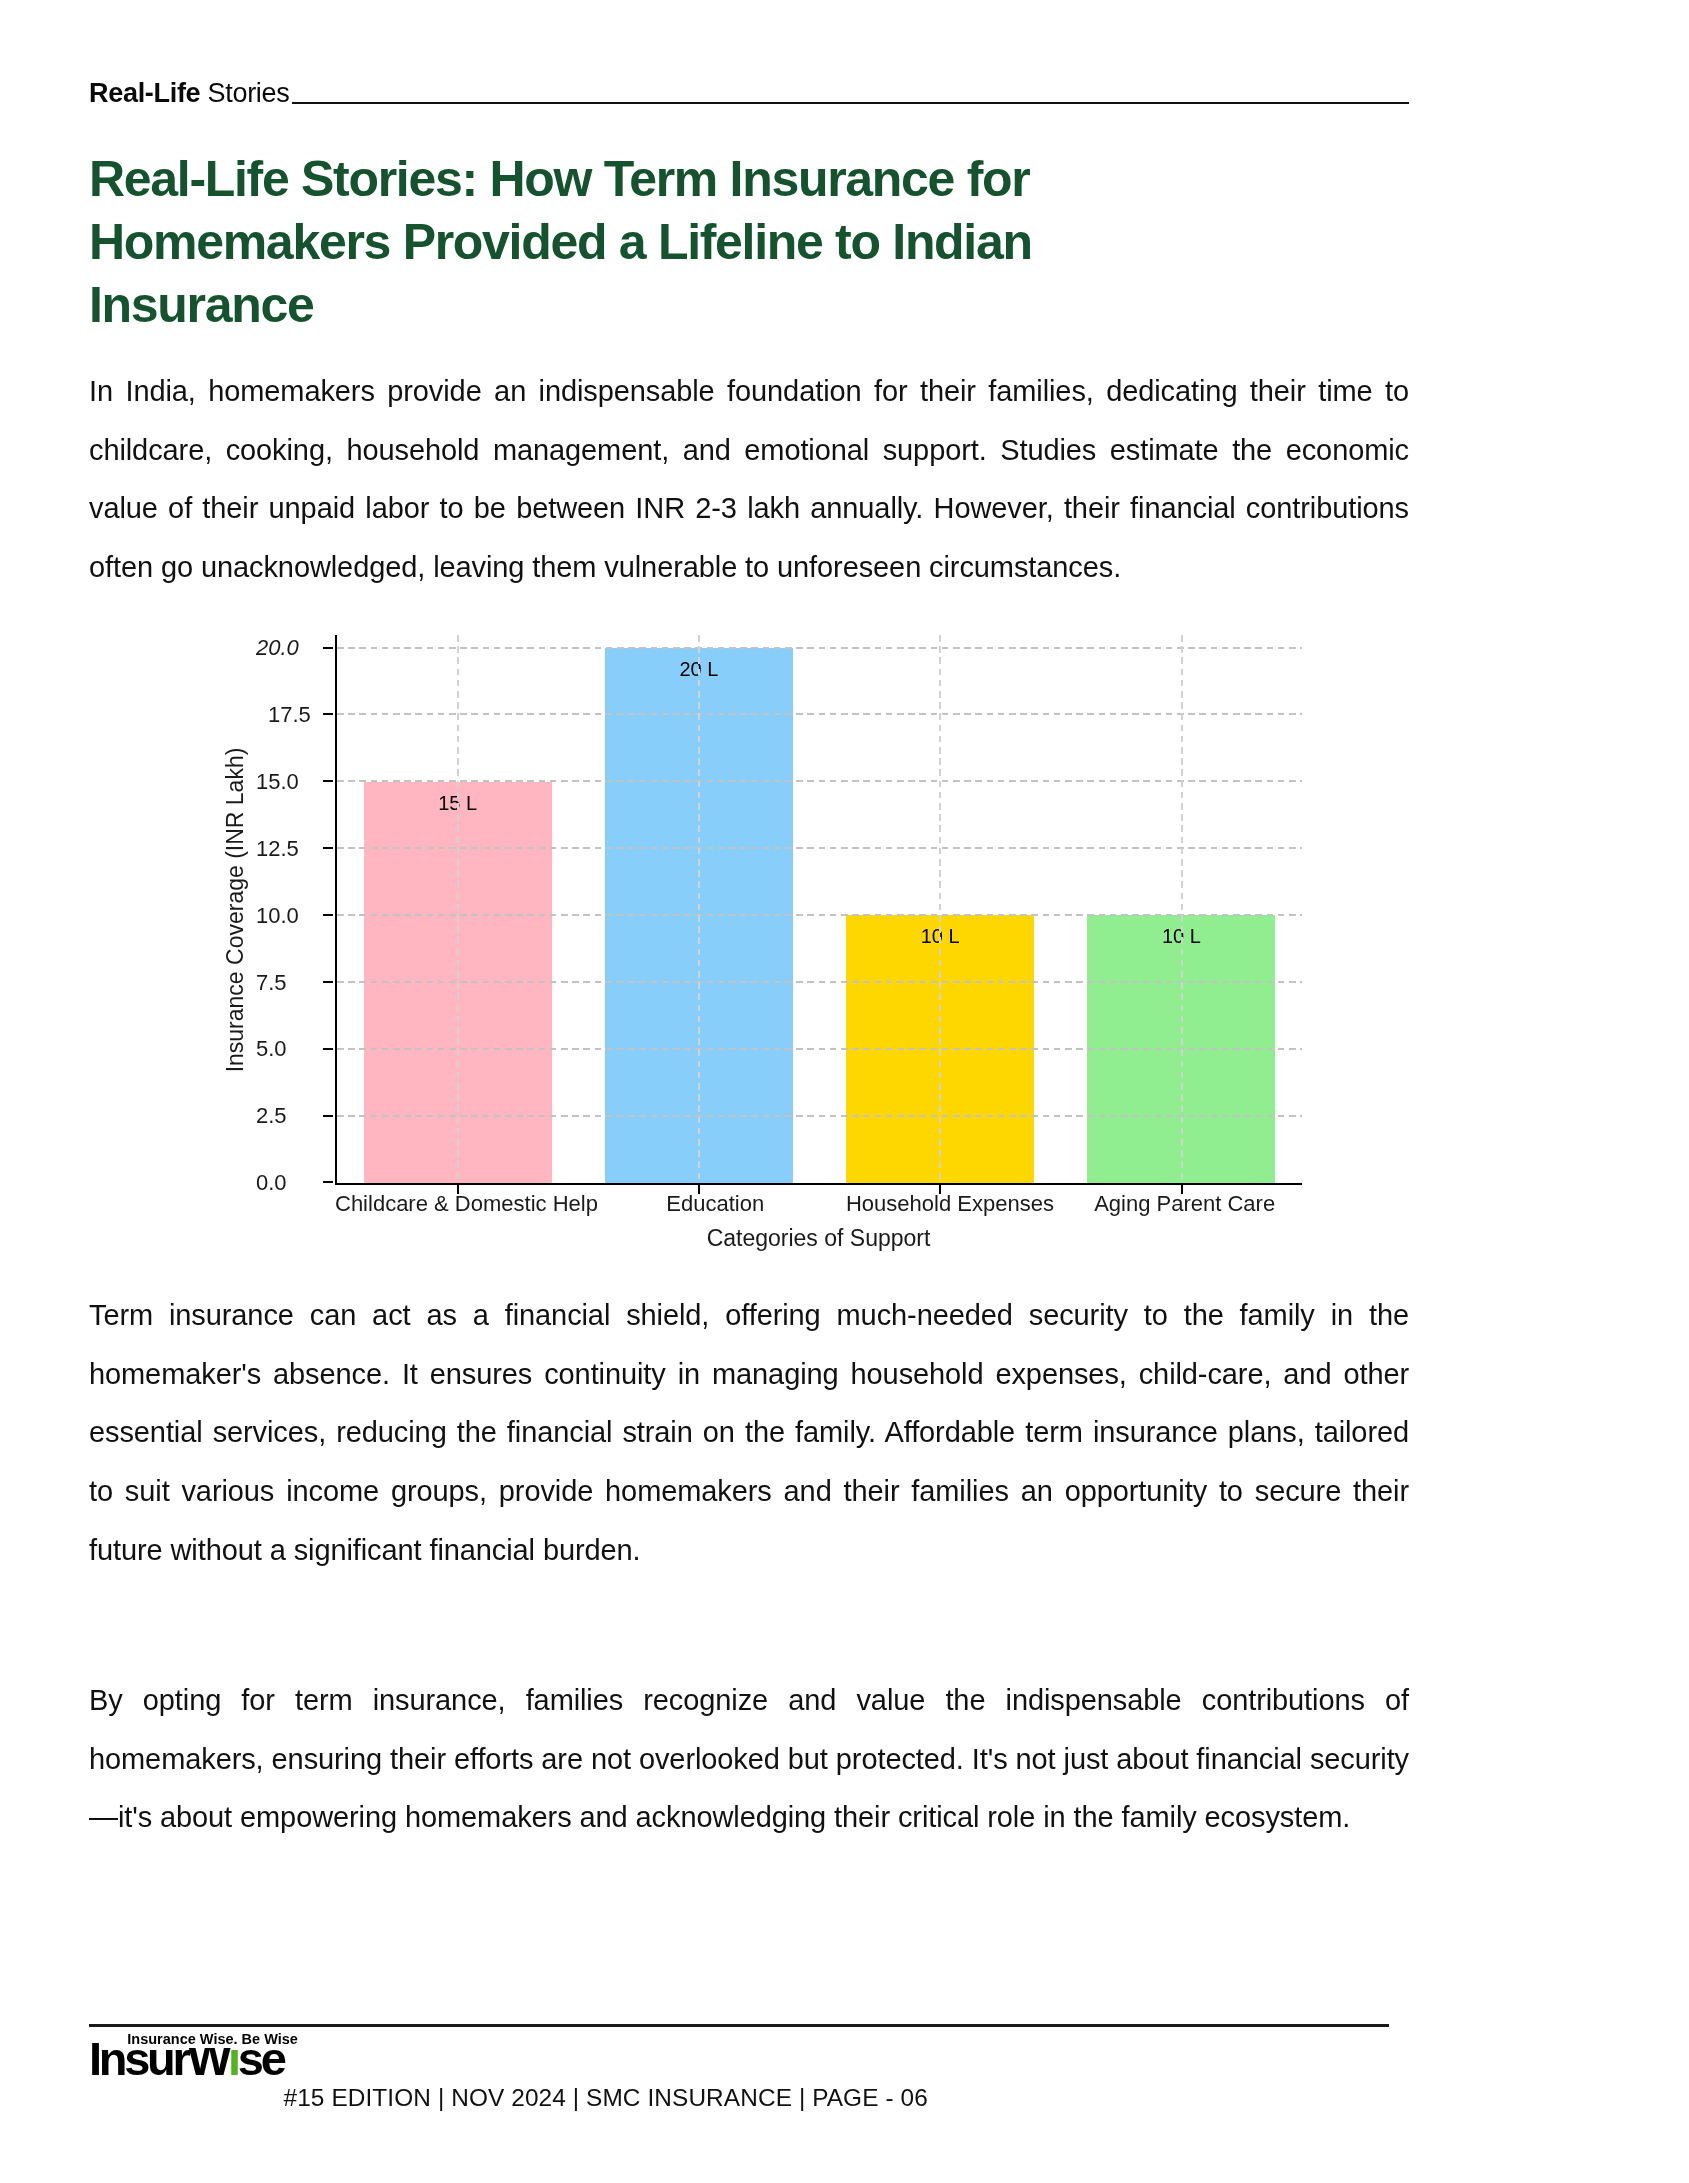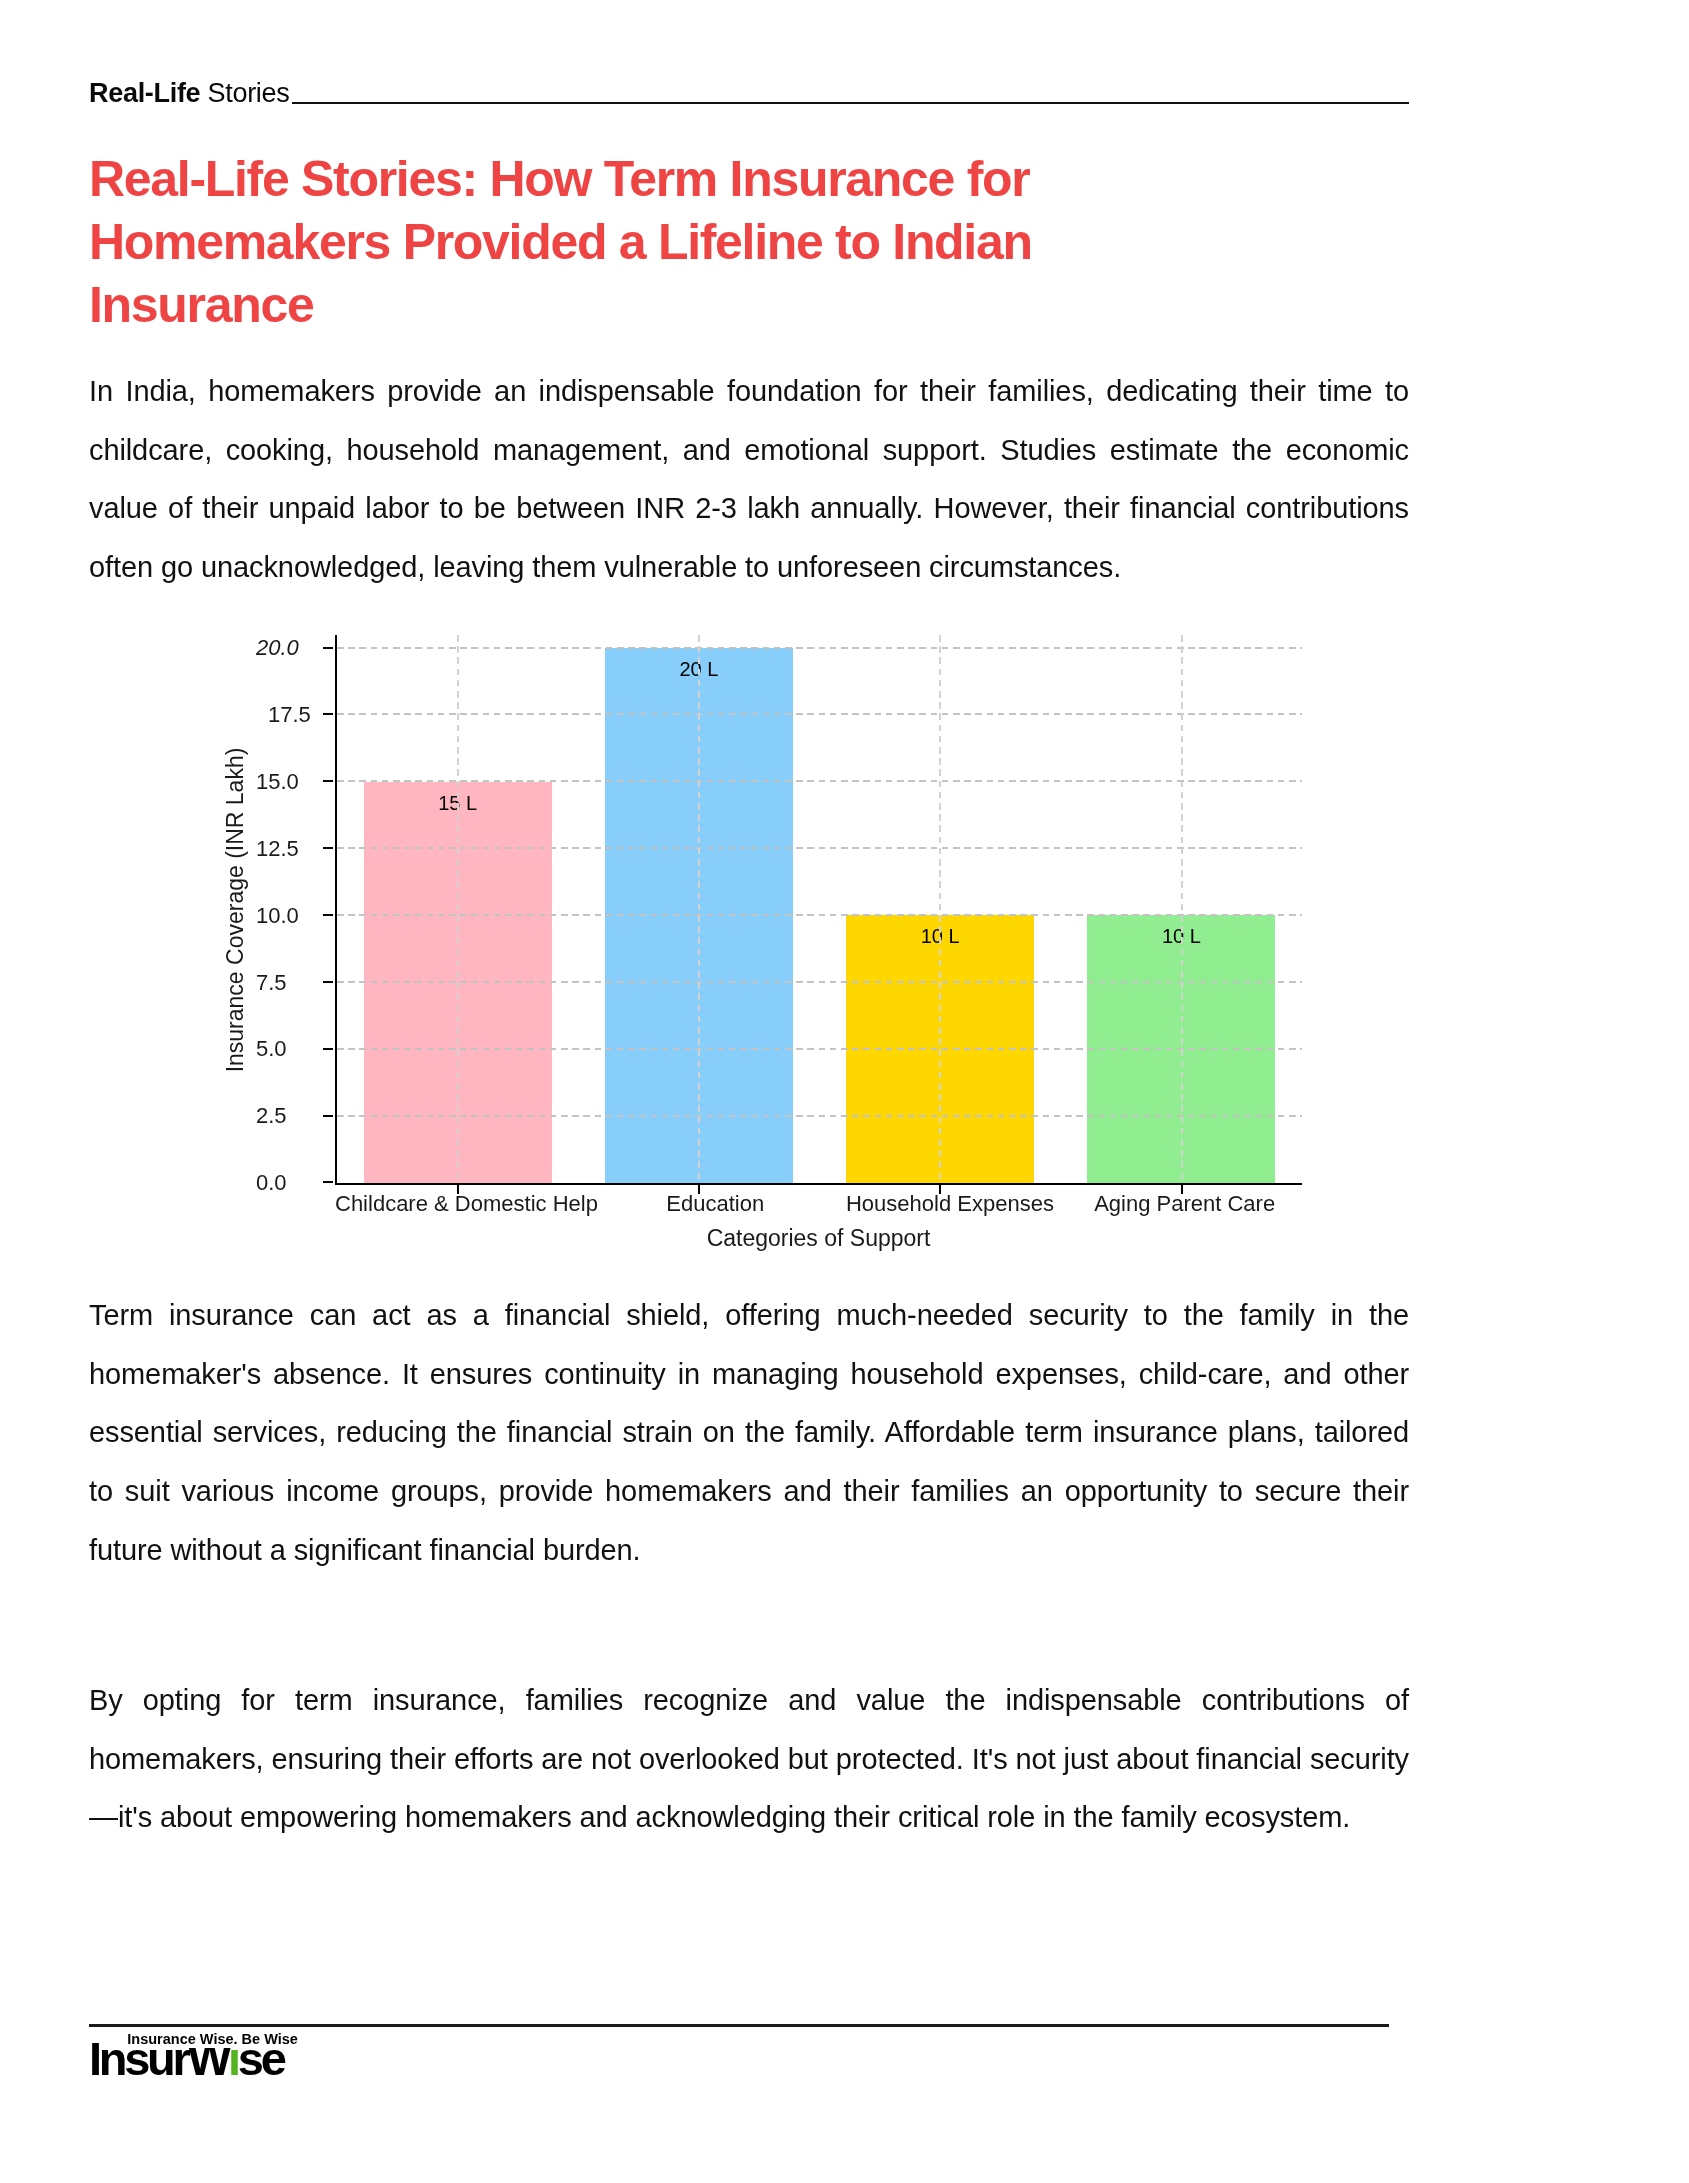--- a/index.html
+++ b/index.html
@@ -8,21 +8,21 @@
   .page { position:relative; width:1489px; height:2183px; background:#fff; overflow:hidden;
           padding:78px 80px 0 89px; }
 
   
   .kicker-row { display:flex; align-items:flex-end; }
   .kicker { font-size:27px; letter-spacing:-0.3px; white-space:nowrap; padding-bottom:1.3px; }
   .kicker .b { font-weight:700; }
   .kicker-rule { flex:1; border-bottom:2.6px solid #111; margin-bottom:6px; margin-left:2.6px; }
 
   
-  .title { margin-top:38px; font-size:50px; font-weight:700; line-height:1.26; letter-spacing:-1.3px; color:#ef4444; }
+  .title { margin-top:38px; font-size:50px; font-weight:700; line-height:1.26; letter-spacing:-1.3px; color:#14532d; }
 
   
   .para { font-size:29px; line-height:2.02; text-align:justify; color:#111; letter-spacing:-0.1px; }
   .para.p1 { margin-top:25px; }
   .para.p2 { margin-top:34px; }
   .para.p3 { margin-top:92px; }
 
   
   .chart { margin-top:38px; margin-left:125px; width:1089px; }
   .chart-title { margin-left:121px; width:967px; text-align:center; font-size:26px; font-weight:700; color:#2b2b2b; letter-spacing:-0.3px; }
@@ -143,17 +143,18 @@
   <p class="para p2">Term insurance can act as a financial shield, offering much-needed security to the family in the homemaker's absence. It ensures continuity in managing household expenses, child-care, and other essential services, reducing the financial strain on the family. Affordable term insurance plans, tailored to suit various income groups, provide homemakers and their families an opportunity to secure their future without a significant financial burden.</p>
   <p class="para p3">By opting for term insurance, families recognize and value the indispensable contributions of homemakers, ensuring their efforts are not overlooked but protected. It's not just about financial security—it's about empowering homemakers and acknowledging their critical role in the family ecosystem.</p>
 
   <div class="footer">
     <div class="footer-rule"></div>
     <div class="footer-row">
       <div class="logo">
         <span class="logo-tagline">Insurance Wise. Be Wise</span>
         <span class="logo-word"><span>InsurW</span><span class="logo-i" style="color: rgb(83, 180, 31);">i</span><span>se</span></span>
       </div>
+      <div class="footer-meta">#15 EDITION | NOV 2024 | SMC INSURANCE | PAGE - 06</div>
     </div>
   </div>
 
 </div>
 
 
 </body></html>

